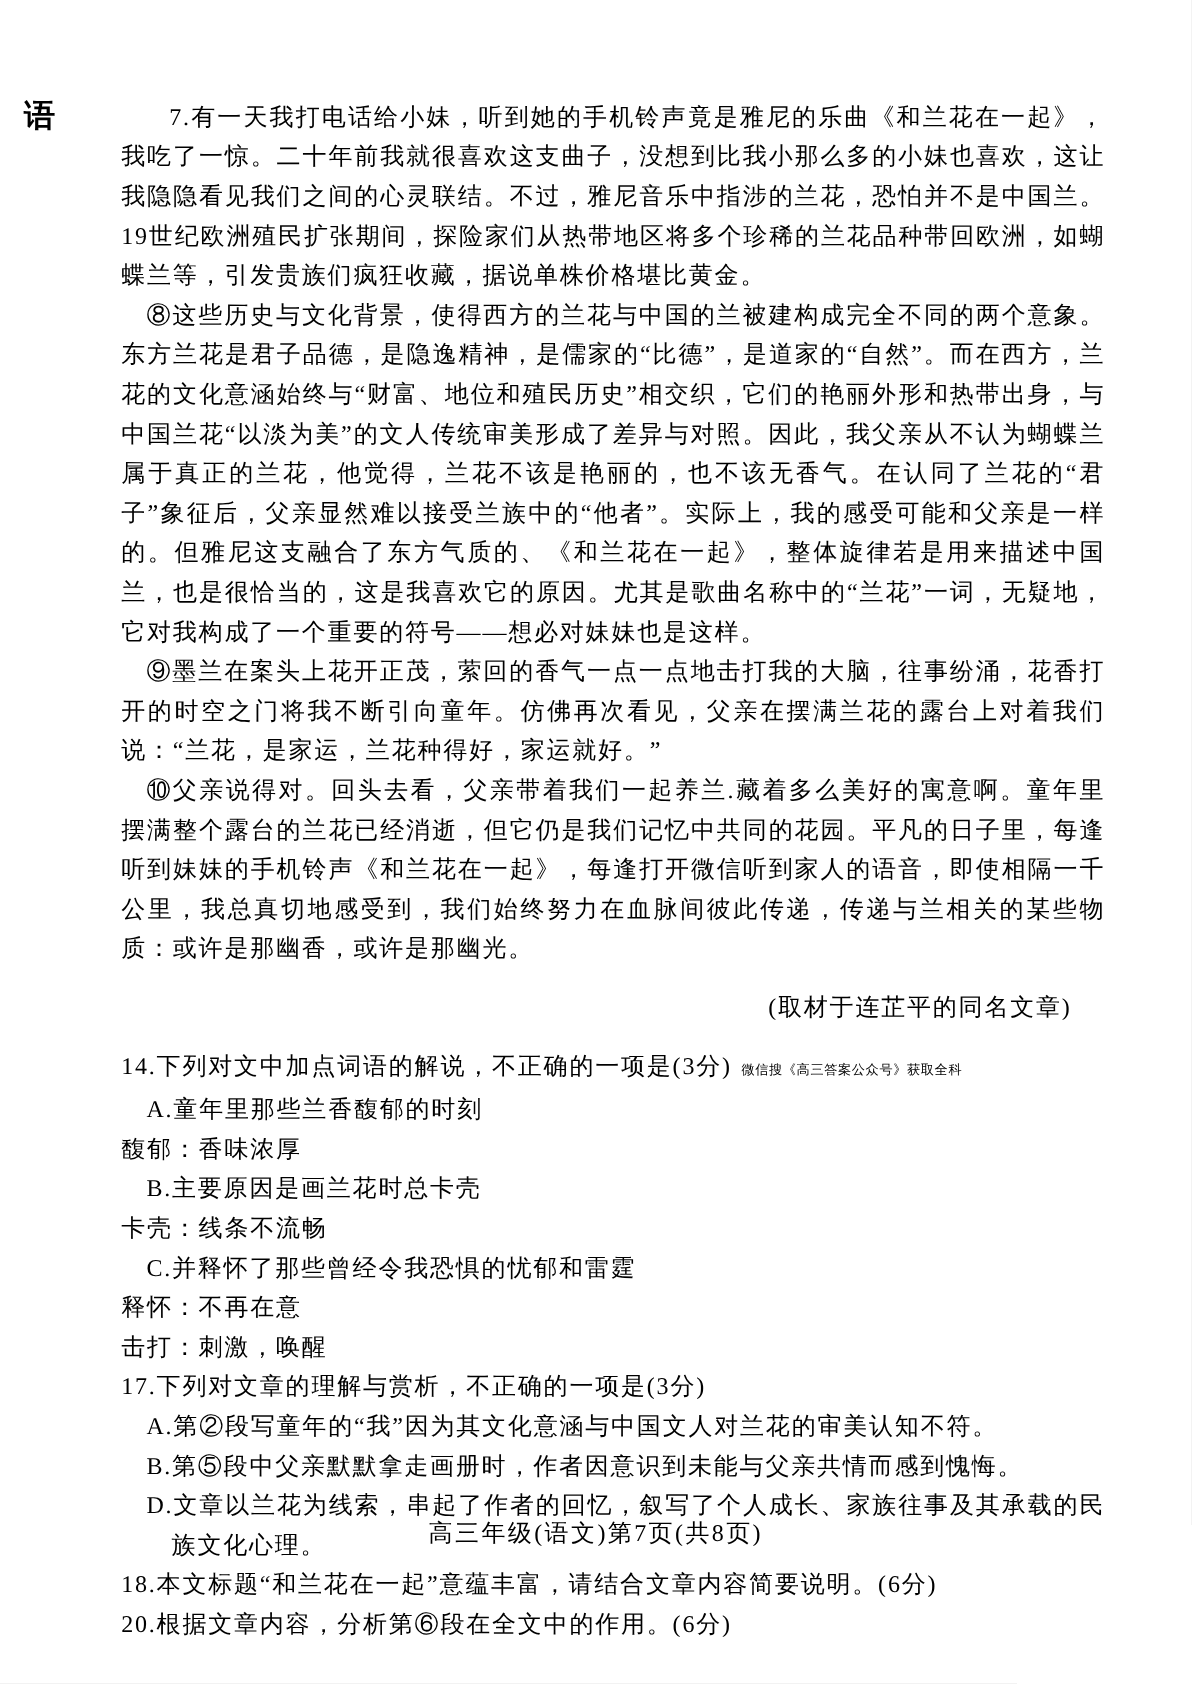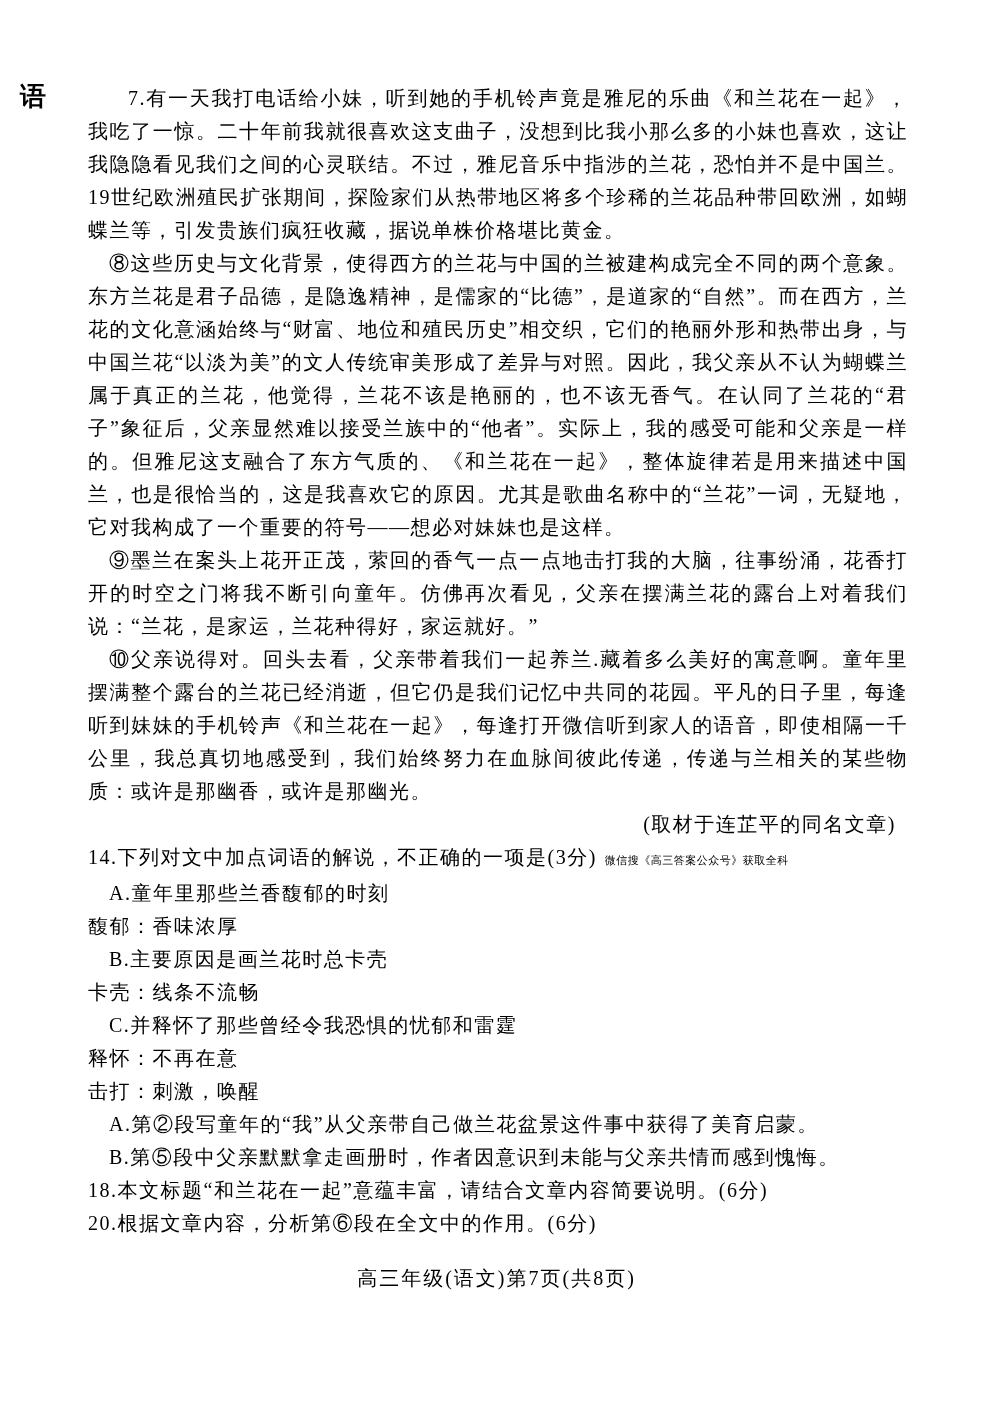--- a/index.html
+++ b/index.html
@@ -19,32 +19,32 @@
   .margin-label {
     position: absolute;
     left: 20px;
     top: 80px;
     font-size: 26px;
     font-weight: bold;
     letter-spacing: 0;
   }
   .content {
     position: absolute;
-    left: 88px;
+    left: 101px;
     top: 82px;
     width: 820px;
   }
   p.para {
     margin: 0;
     text-align: justify;
     text-indent: 2em;
   }
   p.para.circ { text-indent: 1.05em; }
   .attribution {
-    margin: 0;
+    margin: 16px;
     text-align: right;
     padding-right: 12px;
   }
   .q-stem { margin: 0; }
   .watermark {
     font-size: 11px;
     letter-spacing: 0.5px;
     margin-left: 8px;
   }
   .row16 {
@@ -109,26 +109,30 @@
 
     <div class="row16">
       <div class="optcell"><span>C.</span><span>并释怀了那些曾经令我恐惧的忧郁和雷霆</span></div>
       <div class="gloss">释怀：不再在意</div>
     </div>
 
     <div class="row16">
       <div class="gloss">击打：刺激，唤醒</div>
     </div>
 
+    <div>
+      <span class="q-stem">17.</span><span class="q-stem">下列对文章的理解与赏析，不正确的一项是(3分)</span>
+    </div>
 
-    <p class="opt"><span>A.</span><span>第②段写童年的“我”从父亲带自己做兰花盆景这件事中获得了美育启蒙。</span></p>
+    <p class="opt"><span>A.</span><span>第②段写童年的“我”因为其文化意涵与中国文人对兰花的审美认知不符。</span></p>
 
     <p class="opt"><span>B.</span><span>第⑤段中父亲默默拿走画册时，作者因意识到未能与父亲共情而感到愧悔。</span></p>
 
 
+    <p class="opt"><span>D.</span><span>文章以兰花为线索，串起了作者的回忆，叙写了个人成长、家族往事及其承载的民族文化心理。</span></p>
 
     <div>
       <span class="q-stem">18.</span><span class="q-stem">本文标题“和兰花在一起”意蕴丰富，请结合文章内容简要说明。(6分)</span>
     </div>
 
     <div>
       <span class="q-stem">20.</span><span class="q-stem">根据文章内容，分析第⑥段在全文中的作用。(6分)</span>
     </div>
 
   </div>

